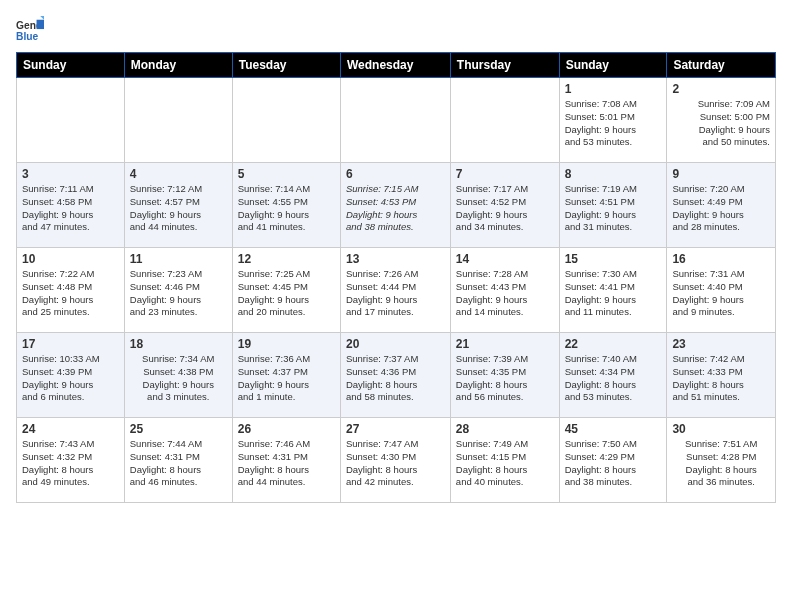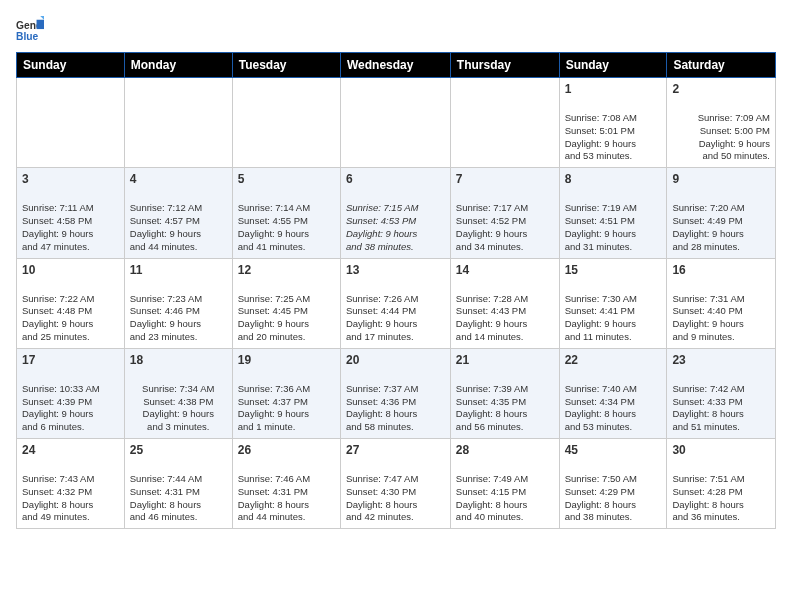--- a/index.html
+++ b/index.html
@@ -75,21 +75,20 @@
     .day-num {
       font-size: 12px;
       font-weight: bold;
       display: block;
       margin-bottom: 2px;
     }
     .day-info {
       font-size: 9.5px;
       line-height: 1.35;
       color: #333;
-      margin-top: 16px;
     }
     .empty-cell {
       background: #fff !important;
     }
   </style>
 </head>
 <body>
 
 <div class="page">
   <div class="header">
@@ -332,21 +331,21 @@
           </td>
           <td>
             <span class="day-num">45</span>
             <div class="day-info" style="white-space: pre-line;">Sunrise: 7:50 AM
 Sunset: 4:29 PM
 Daylight: 8 hours
 and 38 minutes.</div>
           </td>
           <td>
             <span class="day-num">30</span>
-            <div class="day-info" style="white-space: pre-line;">Sunrise: 7:51 AM
+            <div class="day-info" style="white-space: pre-line; text-align: center;">Sunrise: 7:51 AM
 Sunset: 4:28 PM
 Daylight: 8 hours
 and 36 minutes.</div>
           </td>
         </tr>
       </tbody>
   </table>
 </div>
 
 </body></html>

